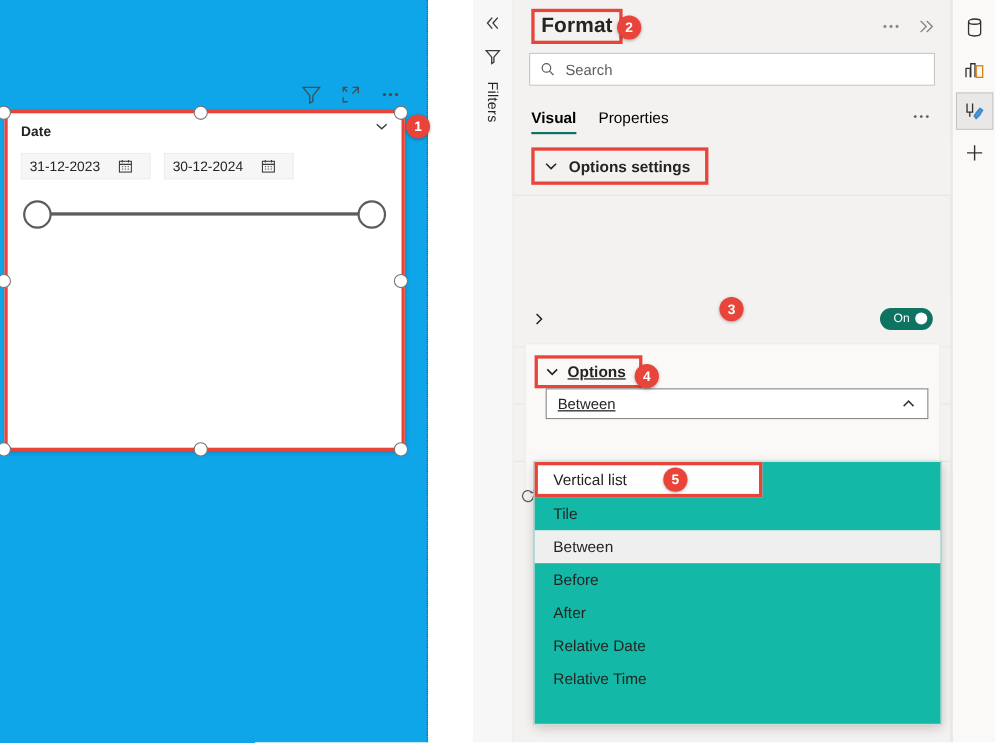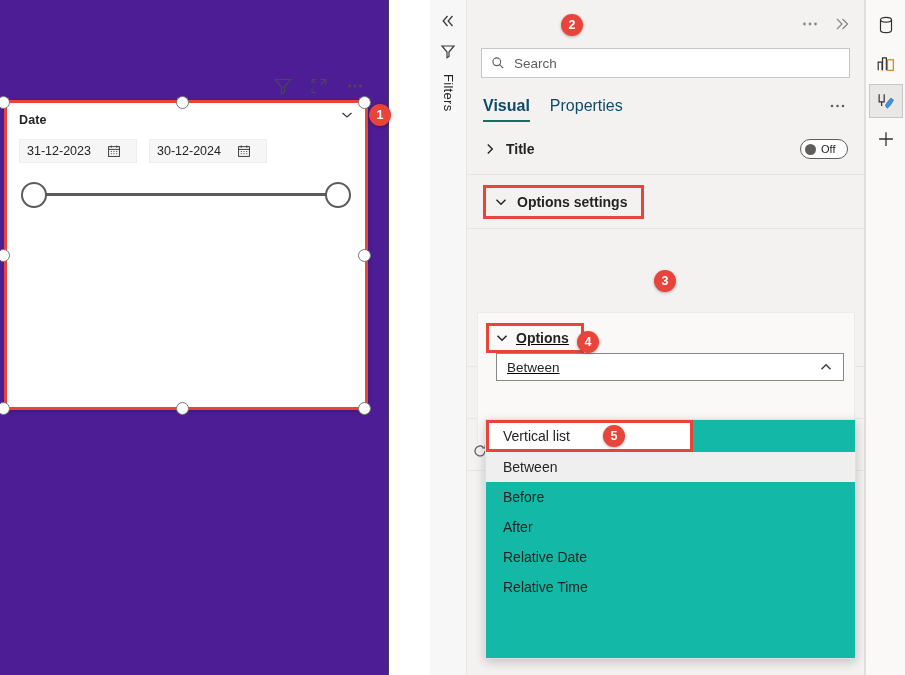--- a/index.html
+++ b/index.html
@@ -11,21 +11,21 @@
     background: #ffffff;
     overflow: hidden;
     position: relative;
     -webkit-font-smoothing: antialiased;
   }
 
   
   #canvas-area {
     position: absolute; left: 0; top: 0;
     width: 389px; height: 675px;
-    background: #4c1d95;
+    background: #0ea5e9;
   }
   #canvas-divider {
     position: absolute; left: 388px; top: 0;
     width: 0; height: 675px;
     border-left: 1px dotted #4a4a4a;
   }
 
   
   #visual-toolbar {
     position: absolute; right: 24px; top: 76px;
@@ -134,21 +134,21 @@
     font-family: inherit; font-size: 13.5px; color: #252423;
     width: 100%; height: 100%; padding: 0;
   }
   #search-input::placeholder { color: #605e5c; opacity: 1; }
 
   #tabs-row {
     position: relative; display: flex; align-items: flex-end;
     gap: 20px; padding: 14px 14px 0 16px; height: 44px;
   }
   .tab {
-    font-size: 16px; color: #0c4a6e; padding-bottom: 7px;
+    font-size: 14px; color: #000000; padding-bottom: 7px;
     position: relative; cursor: default;
   }
   .tab.active { font-weight: 700; }
   .tab.active::after {
     content: ""; position: absolute; left: 0; right: 0; bottom: 0;
     height: 2.5px; background: #0f7361;
   }
   #tabs-more {
     position: absolute; right: 16px; bottom: 9px;
     width: 20px; height: 14px; color: #605e5c;
@@ -359,20 +359,21 @@
     <svg viewBox="0 0 18 18" fill="none" stroke="#3b3a39" stroke-width="1.2">
       <path d="M3 4h12l-5 6v4.5l-2 1.2V10L3 4z"></path>
     </svg>
   </span>
   <span id="filters-label">Filters</span>
 </div>
 
 <div id="format-pane">
 
   <div id="pane-header">
+    <div id="pane-title">Format</div>
     <div id="pane-header-actions">
       <span class="hi">
         <svg viewBox="0 0 20 20" fill="currentColor">
           <circle cx="4.5" cy="10" r="1.4"></circle>
             <circle cx="10" cy="10" r="1.4"></circle>
             <circle cx="15.5" cy="10" r="1.4"></circle>
         </svg>
       </span>
       <span class="hi">
         <svg viewBox="0 0 20 20" fill="none" stroke="currentColor" stroke-width="1.3">
@@ -403,32 +404,20 @@
         <circle cx="4" cy="7" r="1.3"></circle>
           <circle cx="9.5" cy="7" r="1.3"></circle>
           <circle cx="15" cy="7" r="1.3"></circle>
       </svg>
     </span>
   </div>
 
   <div id="sections">
 
 
-    <div class="section-row">
-      <span class="chev">
-        <svg viewBox="0 0 14 14" fill="none" stroke="currentColor" stroke-width="1.4">
-            <path d="M4.8 2.5L9.3 7l-4.5 4.5"></path>
-          </svg>
-      </span>
-      <span class="stitle">Title</span>
-      <span class="toggle">
-        <span class="knob"></span>
-        <span class="tlabel">Off</span>
-      </span>
-    </div>
 
     <div class="section-row" style="height:54px;">
       <span class="boxed-label">
         <span class="chev">
           <svg viewBox="0 0 14 14" fill="none" stroke="currentColor" stroke-width="1.4">
               <path d="M2.5 4.8L7 9.3l4.5-4.5"></path>
             </svg>
         </span>
         <span class="stitle">Options settings</span>
       </span>
@@ -493,20 +482,21 @@
 
 <span id="reset-ico">
   <svg viewBox="0 0 16 16" fill="none" stroke="currentColor" stroke-width="1.2">
     <path d="M13 8a5 5 0 1 1-1.7-3.8"></path>
       <path d="M13.2 1.8v3h-3"></path>
   </svg>
 </span>
 
 <div id="style-dropdown">
   <div class="dd-item boxed">Vertical list</div>
+  <div class="dd-item">Tile</div>
   <div class="dd-item selected">Between</div>
   <div class="dd-item">Before</div>
   <div class="dd-item">After</div>
   <div class="dd-item">Relative Date</div>
   <div class="dd-item">Relative Time</div>
 </div>
 
 <div id="right-rail">
   <div class="rail-btn">
     <svg viewBox="0 0 24 24" fill="none" stroke="#323130" stroke-width="1.3">

